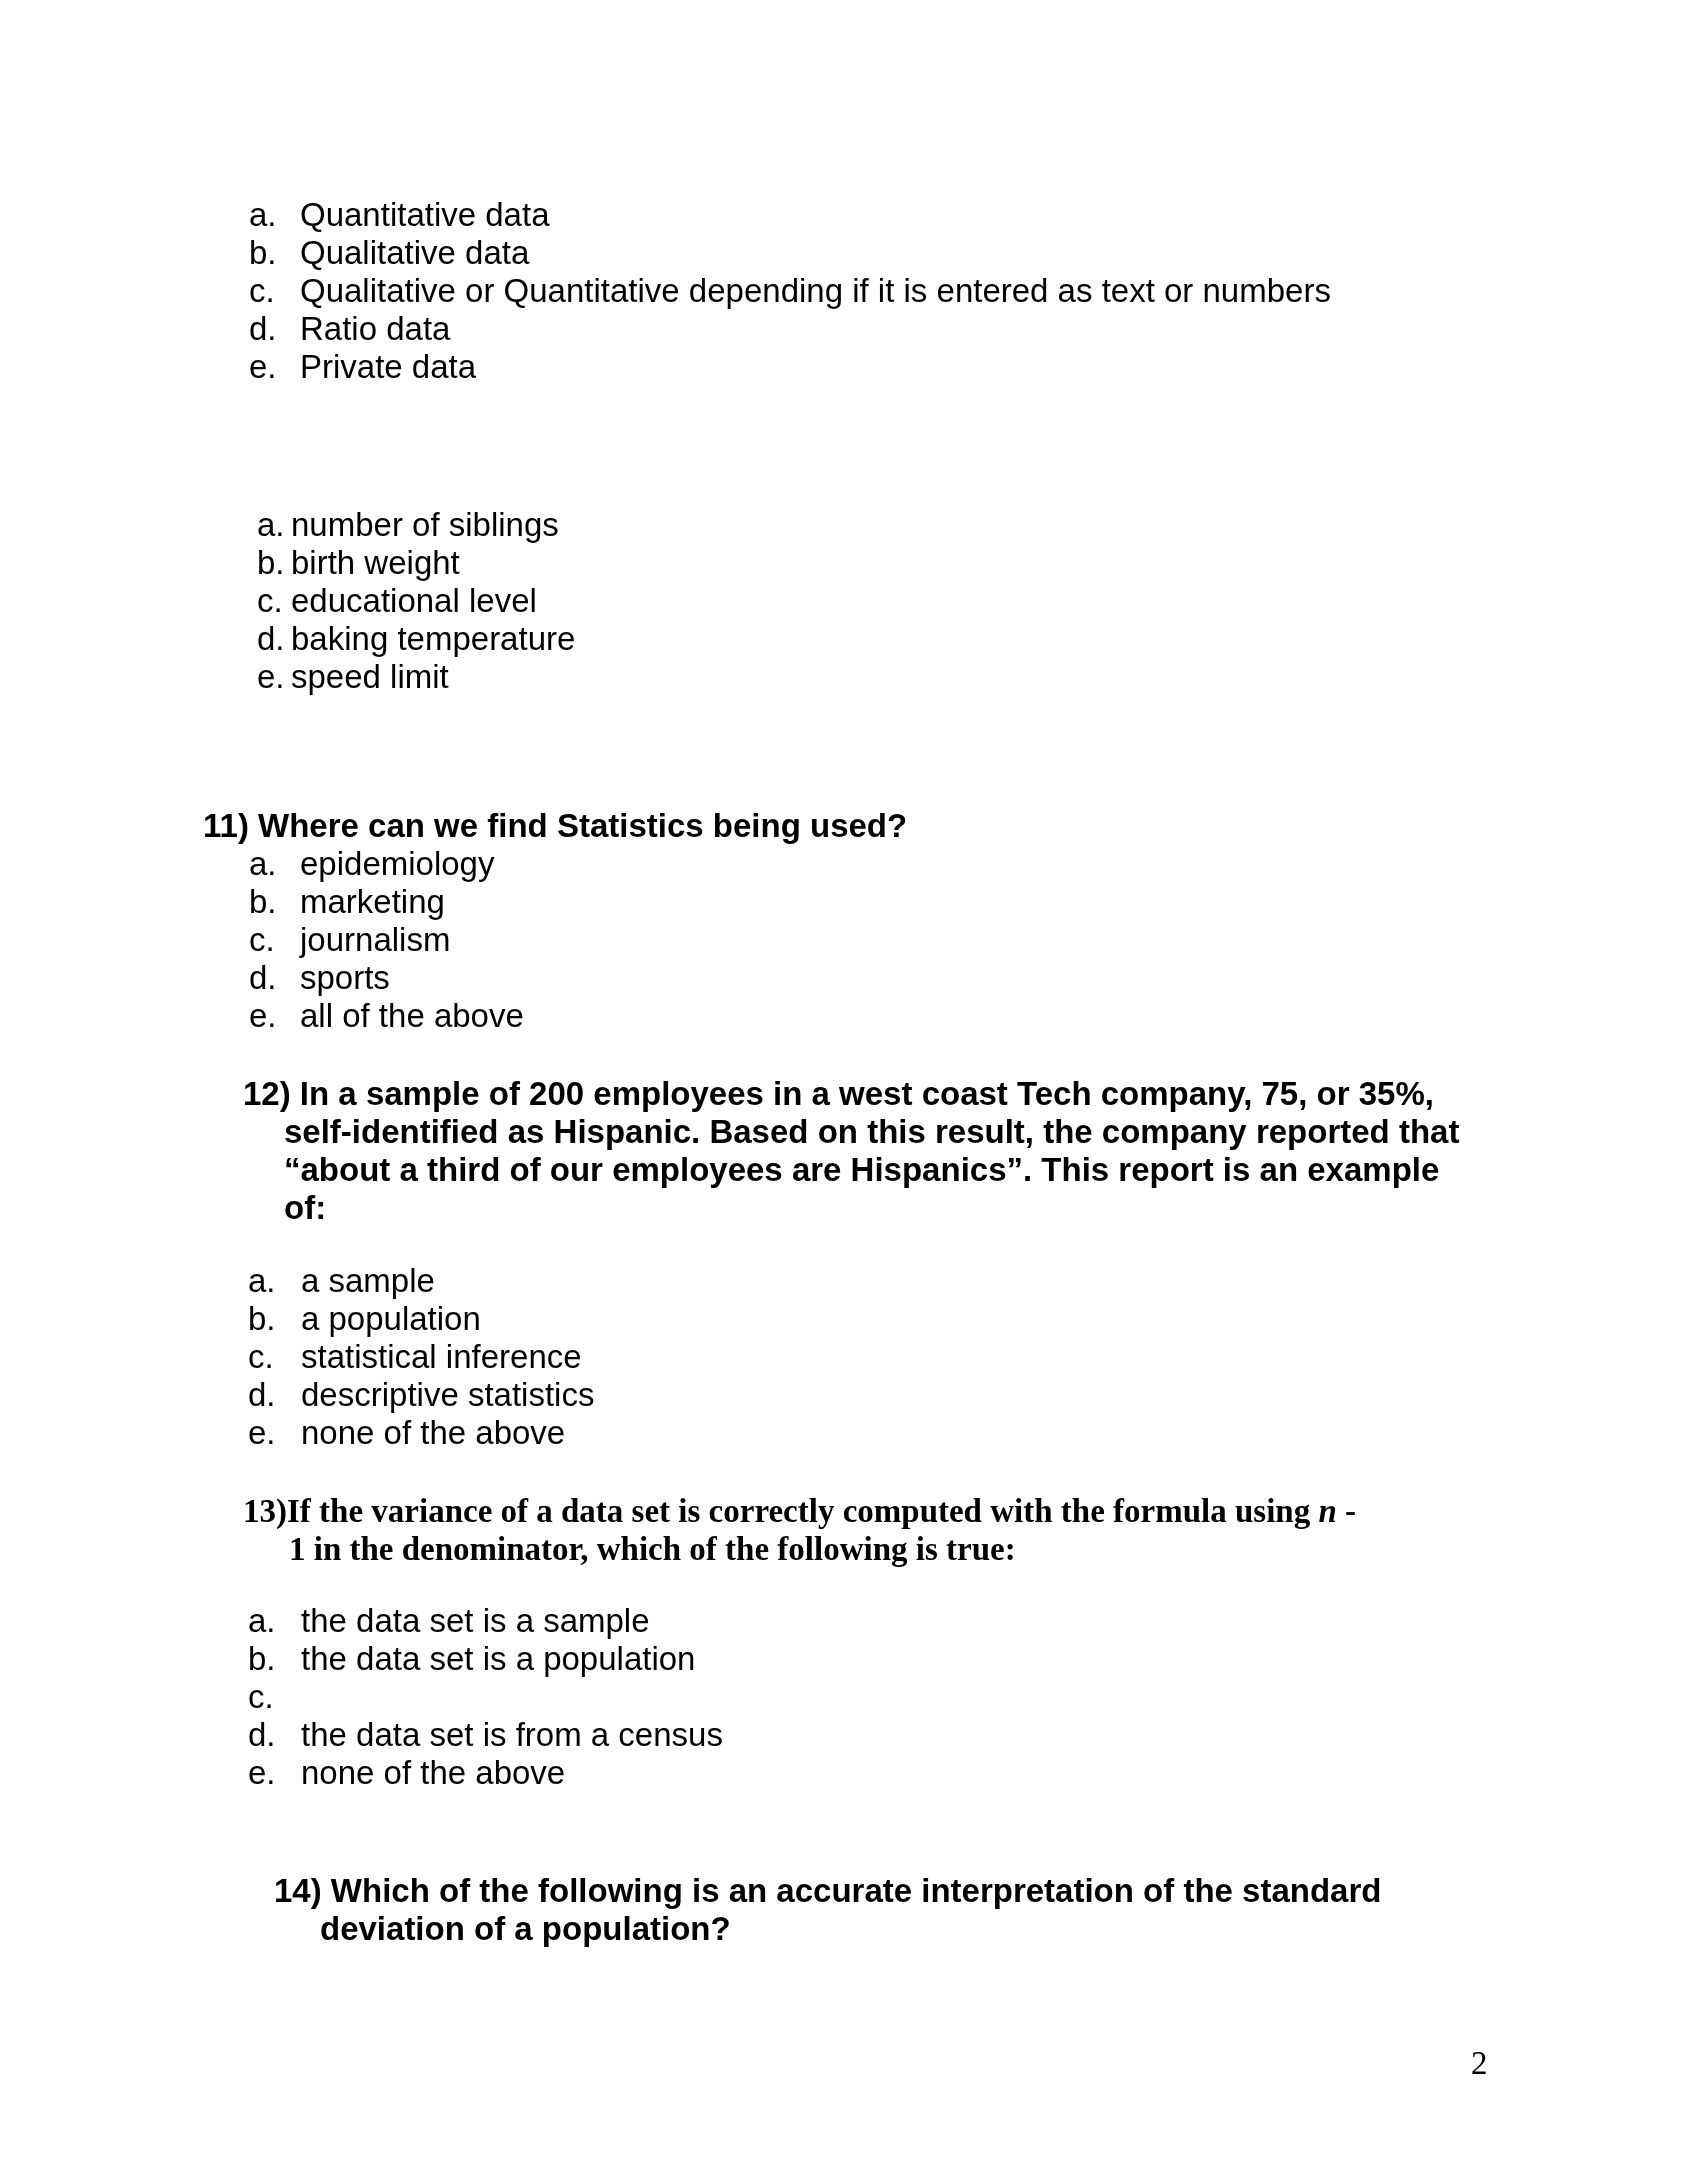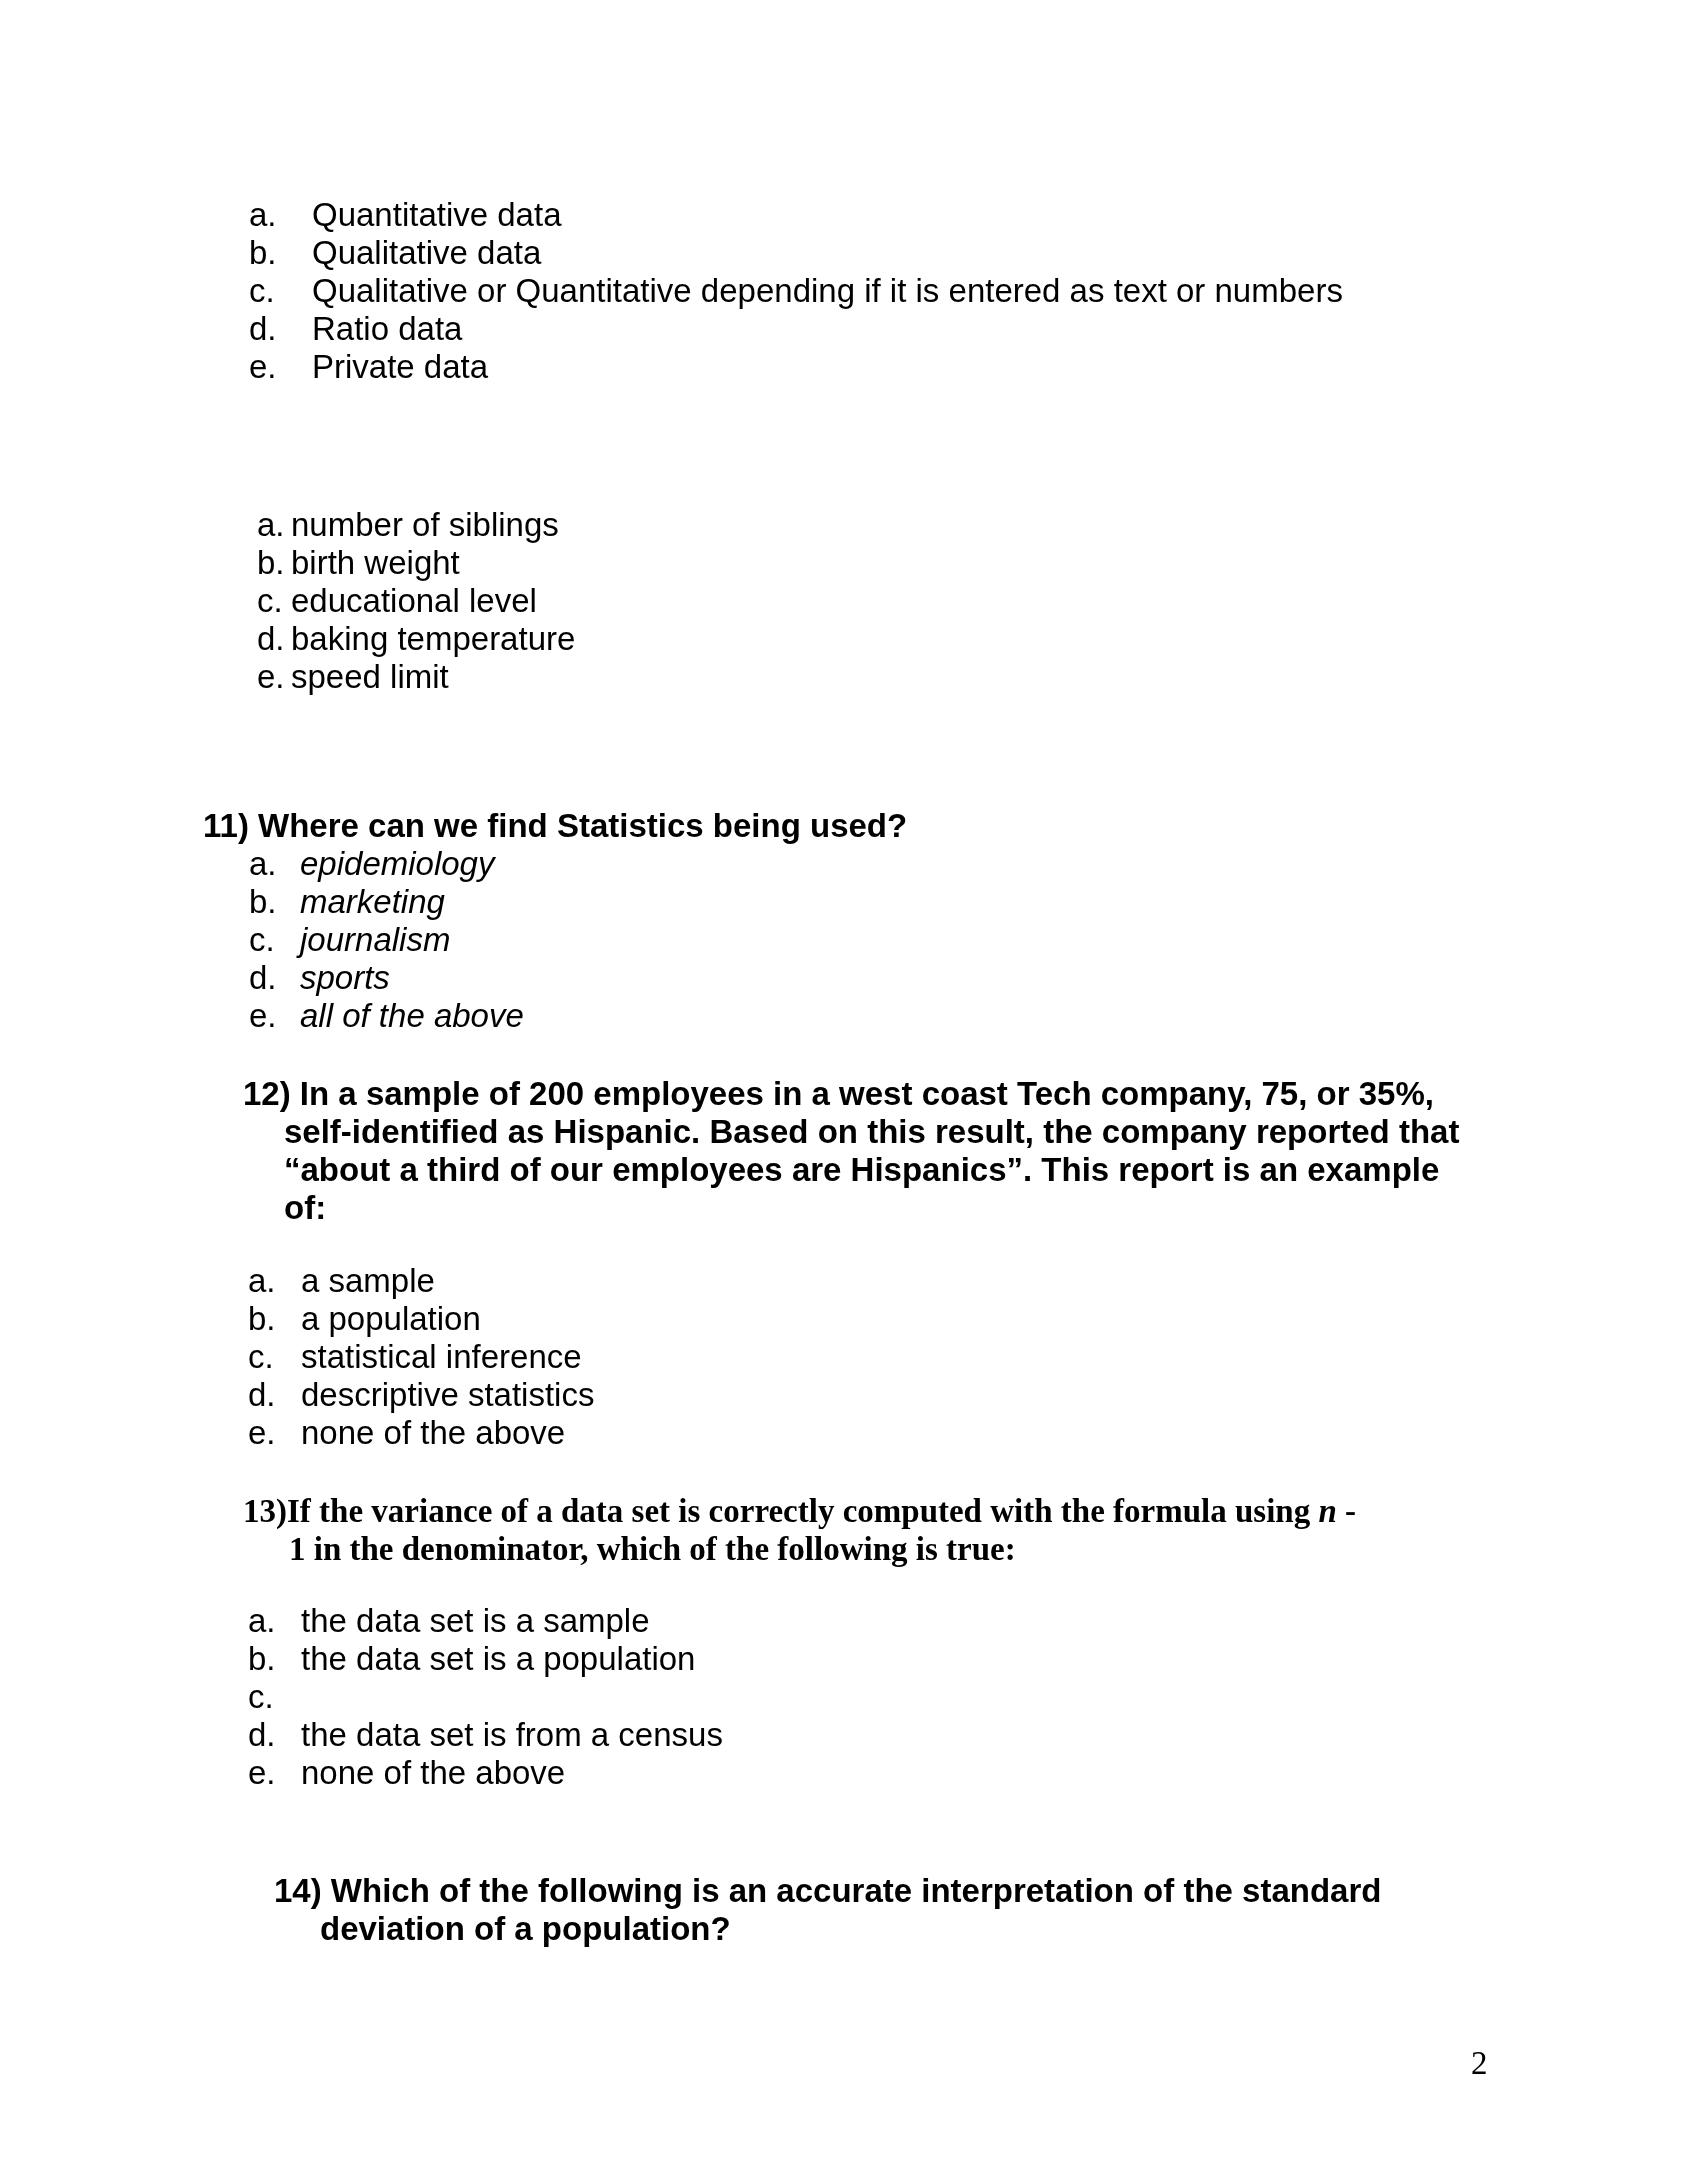--- a/index.html
+++ b/index.html
@@ -17,32 +17,32 @@
   .q-heading{
     position:absolute;
     font-weight:bold;
     white-space:pre-line;
   }
   .opt-list{position:absolute;left:0;right:0;}
   .opt-row{position:relative;height:38px;}
   .opt-marker,.opt-text{position:absolute;top:0;white-space:nowrap;}
   
   #list-q9 .opt-marker{left:249px;}
-  #list-q9 .opt-text{left:312px;}
+  #list-q9 .opt-text{left:300px;}
   #list-q9{top:196px;}
   
   #q10-h{left:200px;top:423px;}
   #list-q10{top:506px;}
   #list-q10 .opt-marker{left:257px;}
   #list-q10 .opt-text{left:291px;}
   
   #q11-h{left:203px;top:807px;}
   #list-q11{top:845px;}
   #list-q11 .opt-marker{left:249px;}
-  #list-q11 .opt-text{left:300px;font-style:italic;}
+  #list-q11 .opt-text{left:300px;}
   
   #q12-h{left:243px;top:1075px;width:1310px;padding-left:41px;text-indent:-41px;}
   #list-q12{top:1262px;}
   #list-q12 .opt-marker{left:248px;}
   #list-q12 .opt-text{left:301px;}
   
   #q13-h{left:243px;top:1492px;width:1310px;padding-left:46px;text-indent:-46px;font-family:Liberation Serif, serif;}
   #q13-h i{font-style:italic;}
   #list-q13{top:1602px;}
   #list-q13 .opt-marker{left:248px;}

